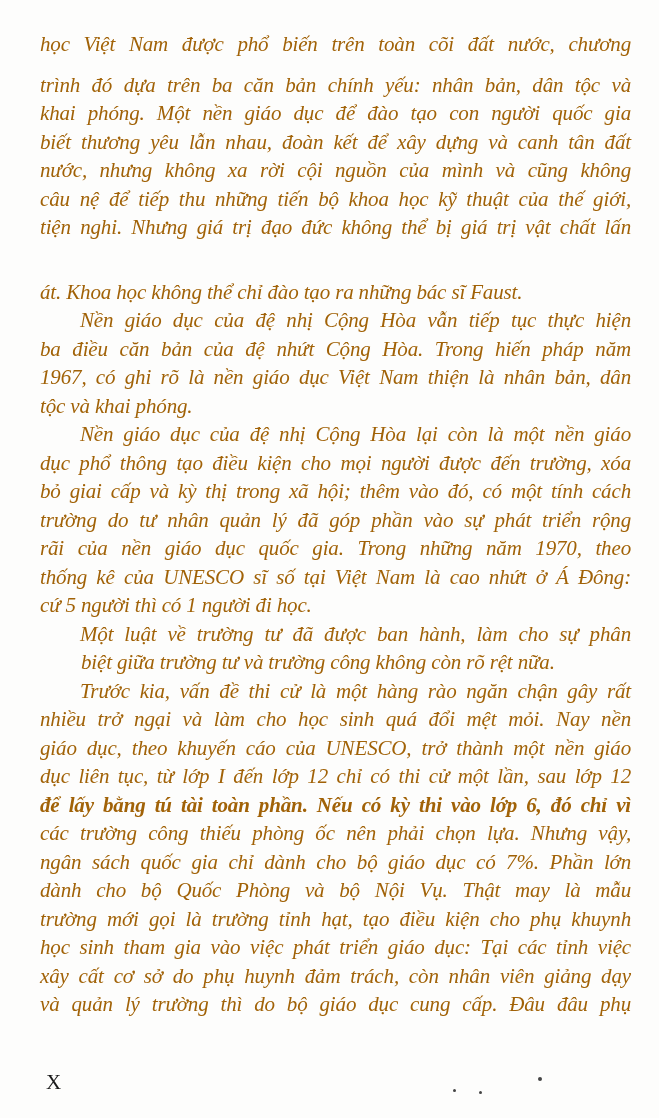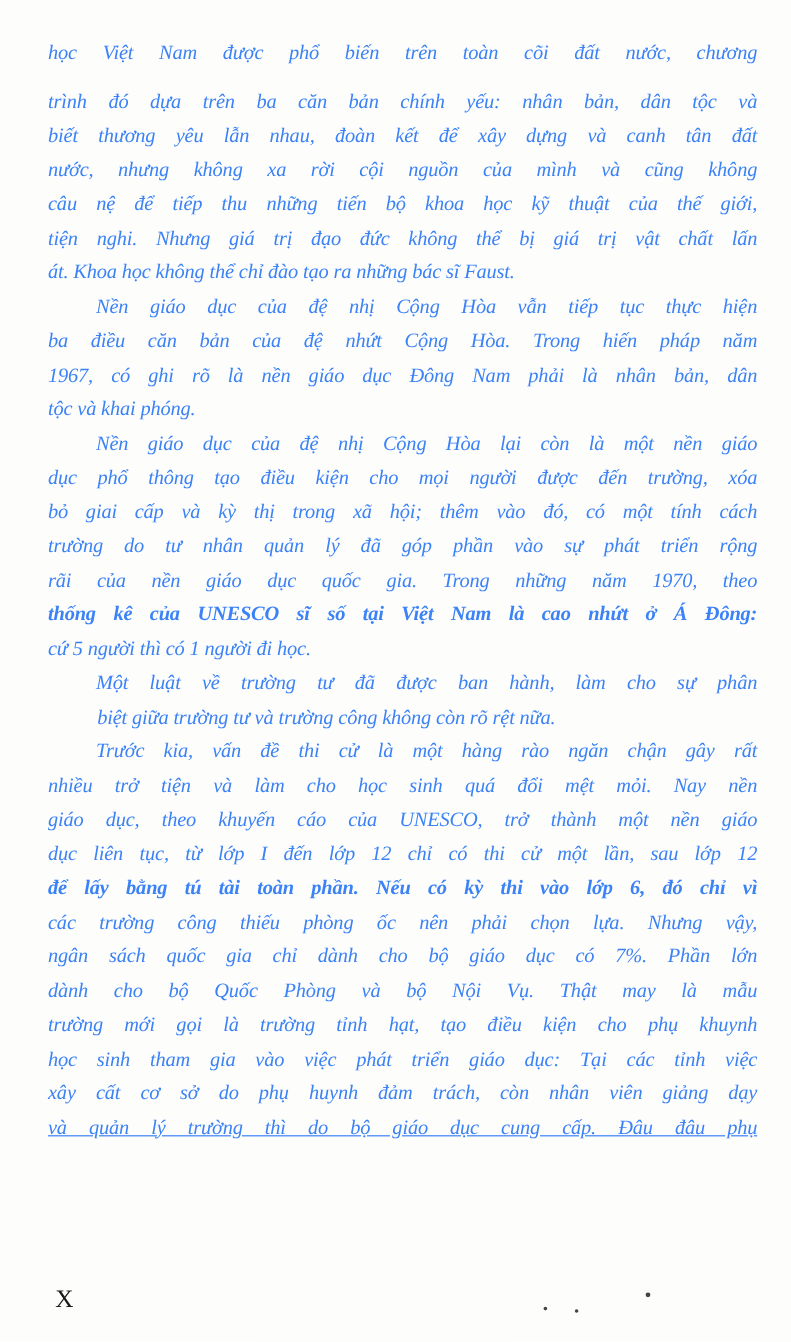--- a/index.html
+++ b/index.html
@@ -25,22 +25,22 @@
     left: 40px;
     top: 30px;
     width: 591px;
   }
   .line {
     display: block;
     height: 28.5px;
     line-height: 28.5px;
     font-family: "Liberation Serif", "DejaVu Serif", serif;
     font-style: italic;
-    font-size: 17px;
-    color: #3b82f6;
+    font-size: 21px;
+    color: #a16207;
     white-space: nowrap;
     text-align: justify;
     text-align-last: justify;
     letter-spacing: -0.15px;
     overflow: visible;
   }
   .line.indent {
     padding-left: 40px;
   }
   .line.last {
@@ -63,50 +63,51 @@
     background: #444;
   }
 </style>
 </head>
 <body>
 
 <div class="page">
   <div class="text-block" id="text-block">
     <span class="line" style="white-space: normal;">học Việt Nam được phổ biến trên toàn cõi đất nước, chương</span>
     <span class="line" style="white-space: normal; margin-top: 12px;">trình đó dựa trên ba căn bản chính yếu: nhân bản, dân tộc và</span>
+    <span class="line" style="white-space: normal;">khai phóng. Một nền giáo dục để đào tạo con người quốc gia</span>
     <span class="line" style="white-space: normal;">biết thương yêu lẫn nhau, đoàn kết để xây dựng và canh tân đất</span>
     <span class="line" style="white-space: normal;">nước, nhưng không xa rời cội nguồn của mình và cũng không</span>
     <span class="line" style="white-space: normal;">câu nệ để tiếp thu những tiến bộ khoa học kỹ thuật của thế giới,</span>
     <span class="line" style="white-space: normal;">tiện nghi. Nhưng giá trị đạo đức không thể bị giá trị vật chất lấn</span>
-    <span class="line last" style="white-space: normal;">át. Khoa học không thể chỉ đào tạo ra những bác sĩ Faust.</span>
+    <span class="line last" style="white-space: normal; margin-top: 36px;">át. Khoa học không thể chỉ đào tạo ra những bác sĩ Faust.</span>
     <span class="line indent" style="white-space: normal;">Nền giáo dục của đệ nhị Cộng Hòa vẫn tiếp tục thực hiện</span>
     <span class="line" style="white-space: normal;">ba điều căn bản của đệ nhứt Cộng Hòa. Trong hiến pháp năm</span>
-    <span class="line" style="white-space: normal;">1967, có ghi rõ là nền giáo dục Đông Nam phải là nhân bản, dân</span>
+    <span class="line" style="white-space: normal;">1967, có ghi rõ là nền giáo dục Việt Nam thiện là nhân bản, dân</span>
     <span class="line last" style="white-space: normal;">tộc và khai phóng.</span>
     <span class="line indent" style="white-space: normal;">Nền giáo dục của đệ nhị Cộng Hòa lại còn là một nền giáo</span>
     <span class="line" style="white-space: normal;">dục phổ thông tạo điều kiện cho mọi người được đến trường, xóa</span>
     <span class="line" style="white-space: normal;">bỏ giai cấp và kỳ thị trong xã hội; thêm vào đó, có một tính cách</span>
     <span class="line" style="white-space: normal;">trường do tư nhân quản lý đã góp phần vào sự phát triển rộng</span>
     <span class="line" style="white-space: normal;">rãi của nền giáo dục quốc gia. Trong những năm 1970, theo</span>
-    <span class="line" style="white-space: normal; font-weight: bold;">thống kê của UNESCO sĩ số tại Việt Nam là cao nhứt ở Á Đông:</span>
+    <span class="line" style="white-space: normal;">thống kê của UNESCO sĩ số tại Việt Nam là cao nhứt ở Á Đông:</span>
     <span class="line last" style="white-space: normal;">cứ 5 người thì có 1 người đi học.</span>
     <span class="line indent" style="white-space: normal;">Một luật về trường tư đã được ban hành, làm cho sự phân</span>
     <span class="line last" style="white-space: normal; margin-left: 41px;">biệt giữa trường tư và trường công không còn rõ rệt nữa.</span>
     <span class="line indent" style="white-space: normal;">Trước kia, vấn đề thi cử là một hàng rào ngăn chận gây rất</span>
-    <span class="line" style="white-space: normal;">nhiều trở tiện và làm cho học sinh quá đổi mệt mỏi. Nay nền</span>
+    <span class="line" style="white-space: normal;">nhiều trở ngại và làm cho học sinh quá đổi mệt mỏi. Nay nền</span>
     <span class="line" style="white-space: normal;">giáo dục, theo khuyến cáo của UNESCO, trở thành một nền giáo</span>
     <span class="line" style="white-space: normal;">dục liên tục, từ lớp I đến lớp 12 chỉ có thi cử một lần, sau lớp 12</span>
     <span class="line" style="white-space: normal; font-weight: bold;">để lấy bằng tú tài toàn phần. Nếu có kỳ thi vào lớp 6, đó chỉ vì</span>
     <span class="line" style="white-space: normal;">các trường công thiếu phòng ốc nên phải chọn lựa. Nhưng vậy,</span>
     <span class="line" style="white-space: normal;">ngân sách quốc gia chỉ dành cho bộ giáo dục có 7%. Phần lớn</span>
     <span class="line" style="white-space: normal;">dành cho bộ Quốc Phòng và bộ Nội Vụ. Thật may là mẫu</span>
     <span class="line" style="white-space: normal;">trường mới gọi là trường tỉnh hạt, tạo điều kiện cho phụ khuynh</span>
     <span class="line" style="white-space: normal;">học sinh tham gia vào việc phát triển giáo dục: Tại các tỉnh việc</span>
     <span class="line" style="white-space: normal;">xây cất cơ sở do phụ huynh đảm trách, còn nhân viên giảng dạy</span>
-    <span class="line" style="white-space: normal; text-decoration: underline;">và quản lý trường thì do bộ giáo dục cung cấp. Đâu đâu phụ</span>
+    <span class="line" style="white-space: normal;">và quản lý trường thì do bộ giáo dục cung cấp. Đâu đâu phụ</span>
   </div>
 
   <div class="page-number">X</div>
 
   <span class="speck" style="left:453px;top:1089px;"></span>
   <span class="speck" style="left:479px;top:1091px;"></span>
   <span class="speck" style="left:538px;top:1077px;width:4px;height:4px;"></span>
 </div>
 
 </body></html>

